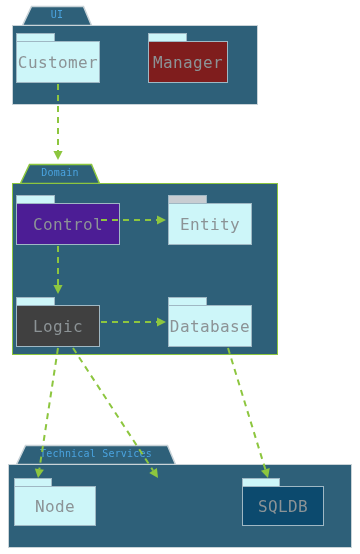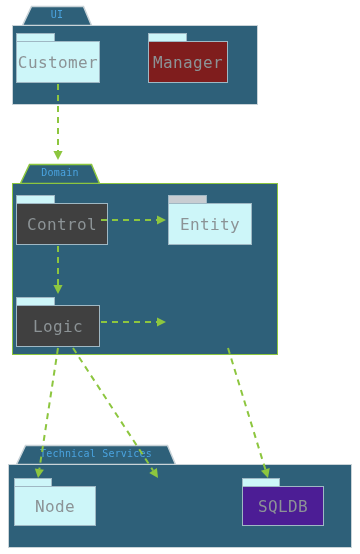--- a/index.html
+++ b/index.html
@@ -114,54 +114,60 @@
       <div class="pkg-tab" style="left: 8px; width: 80px;">
         <svg width="80" height="21" style="position: absolute; left: 0px; top: 0px;">
           <path d="M0.5,20.5 L9.5,1.5 L71.5,1.5 L79.5,20.5 Z" fill="#2e6079" stroke="#8dc63f" stroke-width="1.5"></path>
         </svg>
         <div class="pkg-tab-label" style="color: rgb(74, 163, 223);">Domain</div>
       </div>
       <div class="pkg-body" style="left: 0px; top: 20px; width: 266px; height: 172px; background: rgb(46, 96, 121); border: 1.5px solid rgb(141, 198, 63);"></div>
     </div>
     <div class="folder" style="left: 16px; top: 195px; width: 84px; height: 50px;">
       <div class="folder-tab" style="width: 39px; background: rgb(205, 246, 249); border-color: rgb(159, 184, 196);"></div>
-      <div class="folder-body" style="top: 8px; width: 92px; height: 42px; background: #404040; border-color: rgb(159, 184, 196);">
+      <div class="folder-body" style="top: 8px; width: 104px; height: 42px; background: #4c1d95; border-color: rgb(159, 184, 196);">
         <span class="folder-label" style="color: rgb(140, 147, 150);">Control</span>
       </div>
     </div>
     <div class="folder" style="left: 168px; top: 195px; width: 84px; height: 50px;">
       <div class="folder-tab" style="width: 39px; background: rgb(200, 205, 210); border-color: rgb(159, 184, 196);"></div>
       <div class="folder-body" style="top: 8px; width: 84px; height: 42px; background: rgb(205, 246, 249); border-color: rgb(159, 184, 196); align-items: center;">
         <span class="folder-label" style="color: rgb(140, 147, 150);">Entity</span>
       </div>
     </div>
     <div class="folder" style="left: 16px; top: 297px; width: 84px; height: 50px;">
       <div class="folder-tab" style="width: 39px; background: rgb(205, 246, 249); border-color: rgb(159, 184, 196);"></div>
       <div class="folder-body" style="top: 8px; width: 84px; height: 42px; background: #404040; border-color: rgb(159, 184, 196);">
         <span class="folder-label" style="color: rgb(140, 147, 150);">Logic</span>
+      </div>
+    </div>
+    <div class="folder" style="left: 168px; top: 297px; width: 84px; height: 50px;">
+      <div class="folder-tab" style="width: 39px; background: rgb(205, 246, 249); border-color: rgb(159, 184, 196);"></div>
+      <div class="folder-body" style="top: 8px; width: 84px; height: 42px; background: rgb(205, 246, 249); border-color: rgb(159, 184, 196);">
+        <span class="folder-label" style="color: rgb(140, 147, 150);">Database</span>
       </div>
     </div>
     <div class="package" style="left: 8px; top: 444px; width: 344px; height: 104px;">
       <div class="pkg-tab" style="left: 8px; width: 160px;">
         <svg width="160" height="21" style="position: absolute; left: 0px; top: 0px;">
           <path d="M0.5,20.5 L9.5,1.5 L151.5,1.5 L159.5,20.5 Z" fill="#2e6079" stroke="#c9d3d8" stroke-width="1.5"></path>
         </svg>
         <div class="pkg-tab-label" style="color: rgb(74, 163, 223);">Technical Services</div>
       </div>
       <div class="pkg-body" style="left: 0px; top: 20px; width: 344px; height: 84px; background: rgb(46, 96, 121); border: 1.5px solid rgb(201, 211, 216);"></div>
     </div>
     <div class="folder" style="left: 14px; top: 478px; width: 82px; height: 48px;">
       <div class="folder-tab" style="width: 38px; background: rgb(205, 246, 249); border-color: rgb(159, 184, 196);"></div>
       <div class="folder-body" style="top: 8px; width: 82px; height: 40px; background: rgb(205, 246, 249); border-color: rgb(159, 184, 196);">
         <span class="folder-label" style="color: rgb(140, 147, 150);">Node</span>
       </div>
     </div>
     <div class="folder" style="left: 242px; top: 478px; width: 82px; height: 48px;">
       <div class="folder-tab" style="width: 38px; background: rgb(205, 246, 249); border-color: rgb(159, 184, 196);"></div>
-      <div class="folder-body" style="top: 8px; width: 82px; height: 40px; background: #4c1d95; border-color: rgb(159, 184, 196); justify-content: center;">
+      <div class="folder-body" style="top: 8px; width: 82px; height: 40px; background: #0c4a6e; border-color: rgb(159, 184, 196); justify-content: center;">
         <span class="folder-label" style="color: rgb(140, 147, 150);">SQLDB</span>
       </div>
     </div>
   </div>
 
 <svg id="connection-layer" width="360" height="554" style="position:absolute;left:0;top:0;pointer-events:none;">
     <g>
       <line x1="58" y1="84" x2="58" y2="151" stroke="#8dc63f" stroke-width="2" stroke-dasharray="6,5"></line>
       <polygon points="58,160 53.4,151 62.6,151" fill="#8dc63f"></polygon>
     </g>

